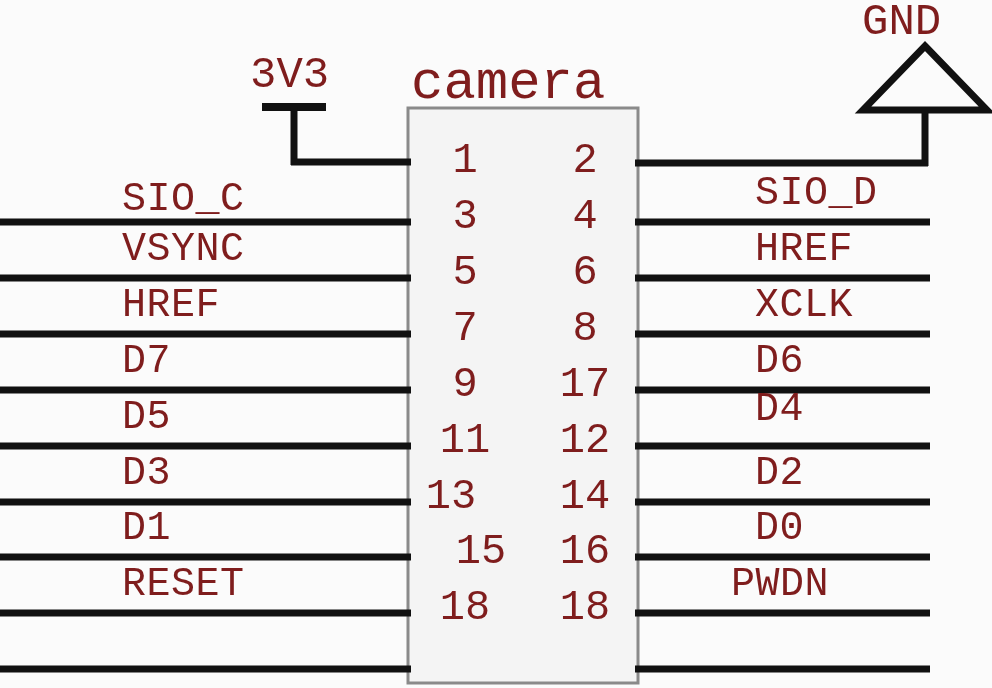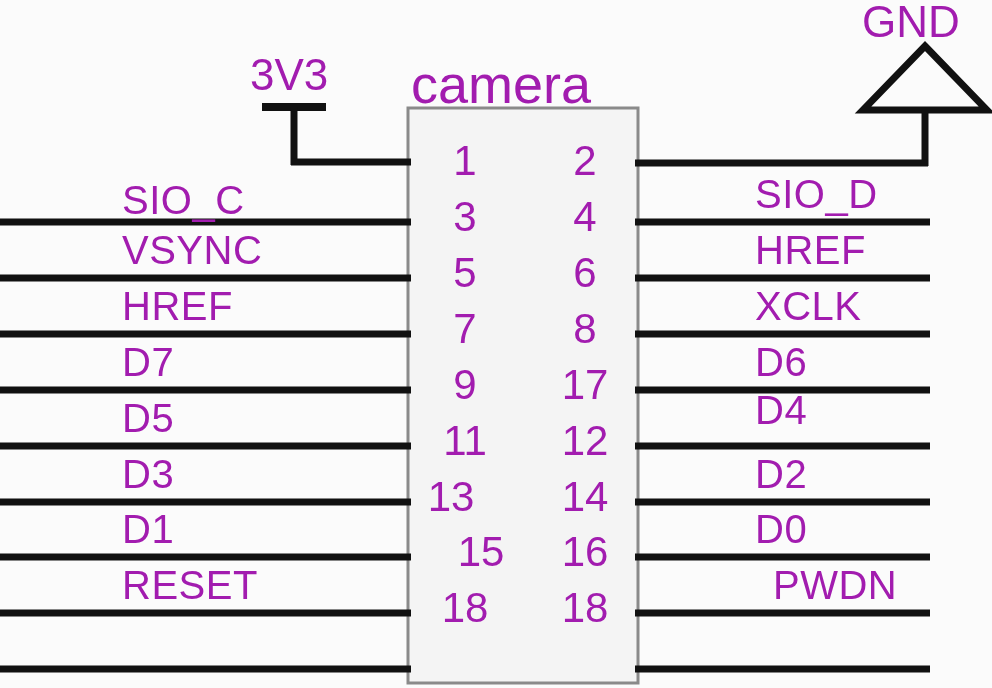--- a/index.html
+++ b/index.html
@@ -43,22 +43,22 @@
     stroke-linejoin: miter;
   }
   .comp-box {
     fill: #f4f4f4;
     stroke: #8a8a8a;
     stroke-width: 3;
   }
   .lbl {
     position: absolute;
     white-space: nowrap;
-    color: #a21caf;
-    font-family: Liberation Sans, sans-serif;
+    color: #7f1d1d;
+    font-family: Liberation Mono, monospace;
     font-weight: 400;
     line-height: 1;
   }
   .sig-label {
     font-size: 40px;
     letter-spacing: 0.5px;
   }
   .pin-num {
     font-size: 42px;
     text-align: center;
@@ -131,21 +131,21 @@
   <div class="lbl sig-label" style="left:122px; top:509px;">D1</div>
   <div class="lbl sig-label" style="left:122px; top:565px;">RESET</div>
 
   <div class="lbl sig-label" style="left:755px; top:174px;">SIO_D</div>
   <div class="lbl sig-label" style="left:755px; top:230px;">HREF</div>
   <div class="lbl sig-label" style="left:755px; top:286px;">XCLK</div>
   <div class="lbl sig-label" style="left:755px; top:342px;">D6</div>
   <div class="lbl sig-label" style="left:755px; top:390px;text-align:center;">D4</div>
   <div class="lbl sig-label" style="left:755px; top:454px;">D2</div>
   <div class="lbl sig-label" style="left:755px; top:509px;">D0</div>
-  <div class="lbl sig-label" style="left:773px; top:565px;text-align:right;">PWDN</div>
+  <div class="lbl sig-label" style="left:731px; top:565px;text-align:right;">PWDN</div>
 
   <div class="lbl pin-num" style="left:430px; top:140px;">1</div>
   <div class="lbl pin-num" style="left:430px; top:196px;">3</div>
   <div class="lbl pin-num" style="left:430px; top:252px;">5</div>
   <div class="lbl pin-num" style="left:430px; top:308px;">7</div>
   <div class="lbl pin-num" style="left:430px; top:364px;">9</div>
   <div class="lbl pin-num" style="left:430px; top:420px;">11</div>
   <div class="lbl pin-num" style="left:416px; top:476px;">13</div>
   <div class="lbl pin-num" style="left:446px; top:531px;">15</div>
   <div class="lbl pin-num" style="left:430px; top:587px;">18</div>

